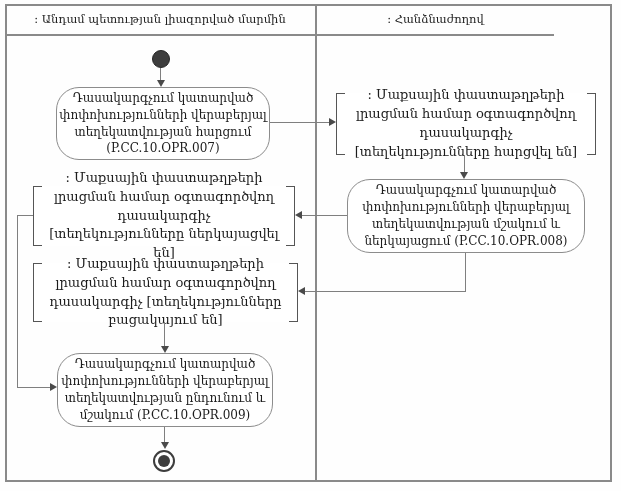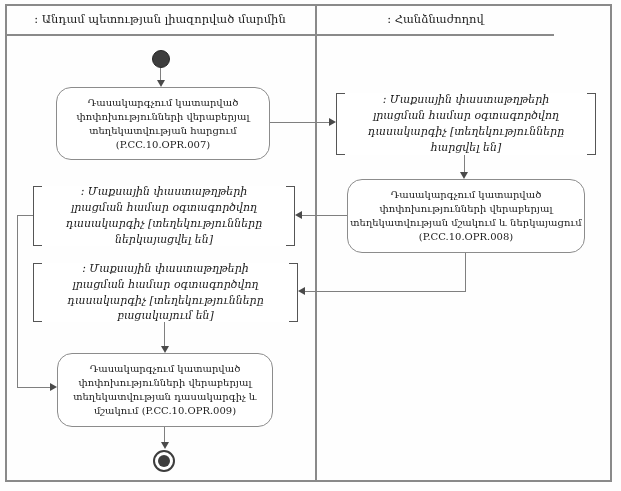--- a/index.html
+++ b/index.html
@@ -13,28 +13,28 @@
   }
   .lane-divider{position:absolute;left:315px;top:4px;width:2px;height:478px;background:#8a8a8a;}
   .lane-header{
     position:absolute;top:4px;height:32px;display:flex;align-items:center;justify-content:center;
     border-bottom:2px solid #8a8a8a;box-sizing:border-box;font-size:11.5px;color:#222;
   }
   .lane-header.left{left:5px;width:310px;}
   .lane-header.right{left:317px;width:237px;}
 
   .activity{
-    position:absolute;border:1px solid #8c8c8c;border-radius:15px;background:#fff;
+    position:absolute;border:1px solid #8c8c8c;border-radius:23px;background:#fff;
     display:flex;align-items:center;justify-content:center;text-align:center;
-    font-size:10px;line-height:1.4;padding:4px 0;box-sizing:border-box;
+    font-size:12px;line-height:1.4;padding:4px 0;box-sizing:border-box;
   }
   .objnode{
     position:absolute;background:#fff;
     display:flex;align-items:center;justify-content:center;text-align:center;
-    font-size:11px;line-height:1.45;padding:4px 26px;box-sizing:border-box;font-style:italic;
+    font-size:13px;line-height:1.45;padding:4px 16px;box-sizing:border-box;
   }
   .bracket{position:absolute;top:0;bottom:0;width:9px;box-sizing:border-box;}
   .bracket.bl{left:0;border-left:1px solid #555;border-top:1px solid #555;border-bottom:1px solid #555;}
   .bracket.br{right:0;border-right:1px solid #555;border-top:1px solid #555;border-bottom:1px solid #555;}
 
   .start-node{position:absolute;left:152px;top:50px;width:18px;height:18px;border-radius:50%;
     background:#3d3d3d;border:1px solid #262626;box-sizing:border-box;}
   .final-node{position:absolute;left:153px;top:450px;width:22px;height:22px;border-radius:50%;
     border:2px solid #3d3d3d;box-sizing:border-box;display:flex;align-items:center;justify-content:center;background:#fff;}
   .final-node .dot{width:12px;height:12px;border-radius:50%;background:#3d3d3d;}
@@ -105,21 +105,21 @@
 
   <div class="ln" style="left:17px;top:215px;width:16px;height:1px;"></div>
   <div class="ln" style="left:17px;top:215px;width:1px;height:173px;"></div>
   <div class="ln" style="left:17px;top:387px;width:34px;height:1px;"></div>
   <div class="ah right" style="left:50px;top:383px;"></div>
 
   <div class="ln" style="left:164px;top:322px;width:1px;height:25px;"></div>
   <div class="ah down" style="left:161px;top:346px;"></div>
 
   <div class="activity" style="left:57px;top:353px;width:216px;height:74px;">
-    <span>Դասակարգչում կատարված փոփոխությունների վերաբերյալ տեղեկատվության դասակարգիչ և մշակում (P.CC.10.OPR.009)</span>
+    <span>Դասակարգչում կատարված փոփոխությունների վերաբերյալ տեղեկատվության ընդունում և մշակում (P.CC.10.OPR.009)</span>
   </div>
 
   <div class="ln" style="left:164px;top:427px;width:1px;height:16px;"></div>
   <div class="ah down" style="left:161px;top:442px;"></div>
 
   <div class="final-node">
     <div class="dot"></div>
   </div>
 
 </div>

